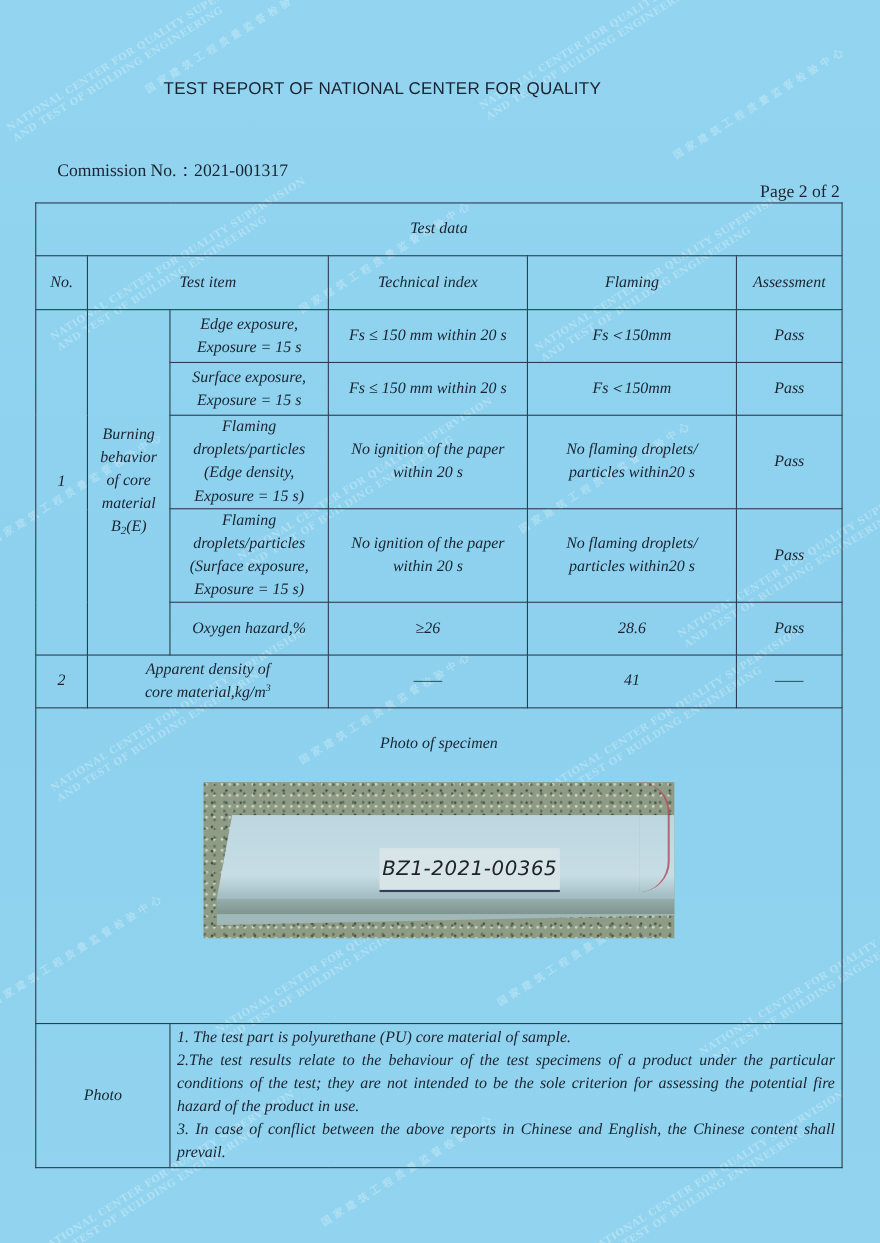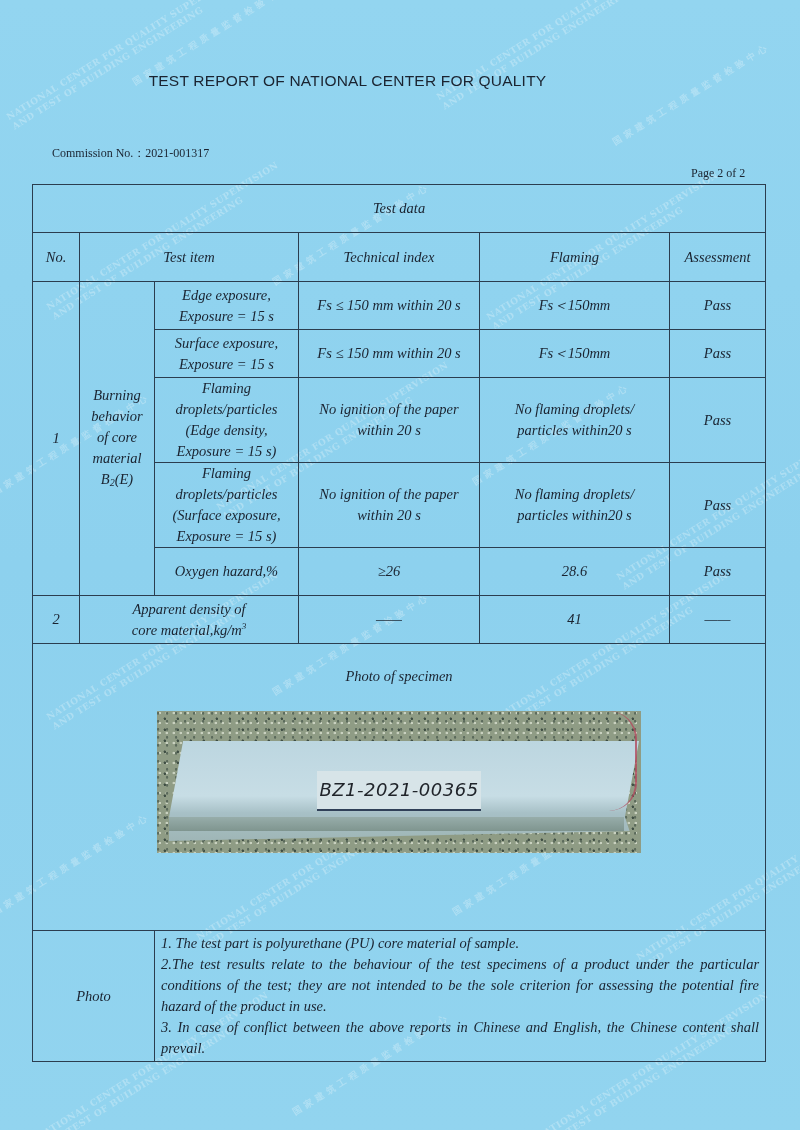--- a/index.html
+++ b/index.html
@@ -19,37 +19,37 @@
     font-family: "DejaVu Serif", serif; font-size: 9px; font-weight: bold;
     transform: rotate(-32deg); white-space: nowrap; letter-spacing: 0.5px;
     pointer-events: none; line-height: 11px;
   }
   .title {
     position: absolute; left: 0; width: 695px; text-align: center;
     font-family: "Liberation Sans", sans-serif; font-size: 15.5px; color: #1a2330;
     letter-spacing: 0.2px;
   }
   .meta {
-    position: absolute; font-size: 12px; color: #1a2330; text-align: center;
+    position: absolute; font-size: 16px; color: #1a2330; text-align: center;
   }
   table.report {
     position: absolute; left: 32px; top: 184px;
     border-collapse: collapse; table-layout: fixed;
     width: 733px;
     font-size: 14.5px; color: #1a2330; font-style: italic;
   }
   table.report td {
     border: 1px solid #2b3d4f;
     text-align: center; vertical-align: middle;
     padding: 0 4px; line-height: 21px;
   }
   .photo-cell { vertical-align: top !important; }
   .photo-title { margin-top: 22px; margin-bottom: 24px; }
   .photo {
-    position: relative; margin: 0 auto; width: 484px; height: 142px;
+    position: relative; margin: 0 auto; width: 428px; height: 142px;
     background:
       radial-gradient(circle at 12% 30%, #5c6b5c 1px, transparent 1.5px) 0 0/9px 8px,
       radial-gradient(circle at 60% 70%, #3f4e44 1px, transparent 1.5px) 0 0/13px 11px,
       radial-gradient(circle at 40% 20%, #c9d1c0 1px, transparent 1.6px) 0 0/7px 10px,
       #8f9c85;
     overflow: hidden;
   }
   .panel {
     position: absolute; left: 12px; top: 30px; width: 470px; height: 100px;
     background: linear-gradient(180deg, #bcd6e0 0%, #c7dde5 55%, #a7c0c6 72%, #9fb6b6 100%);

